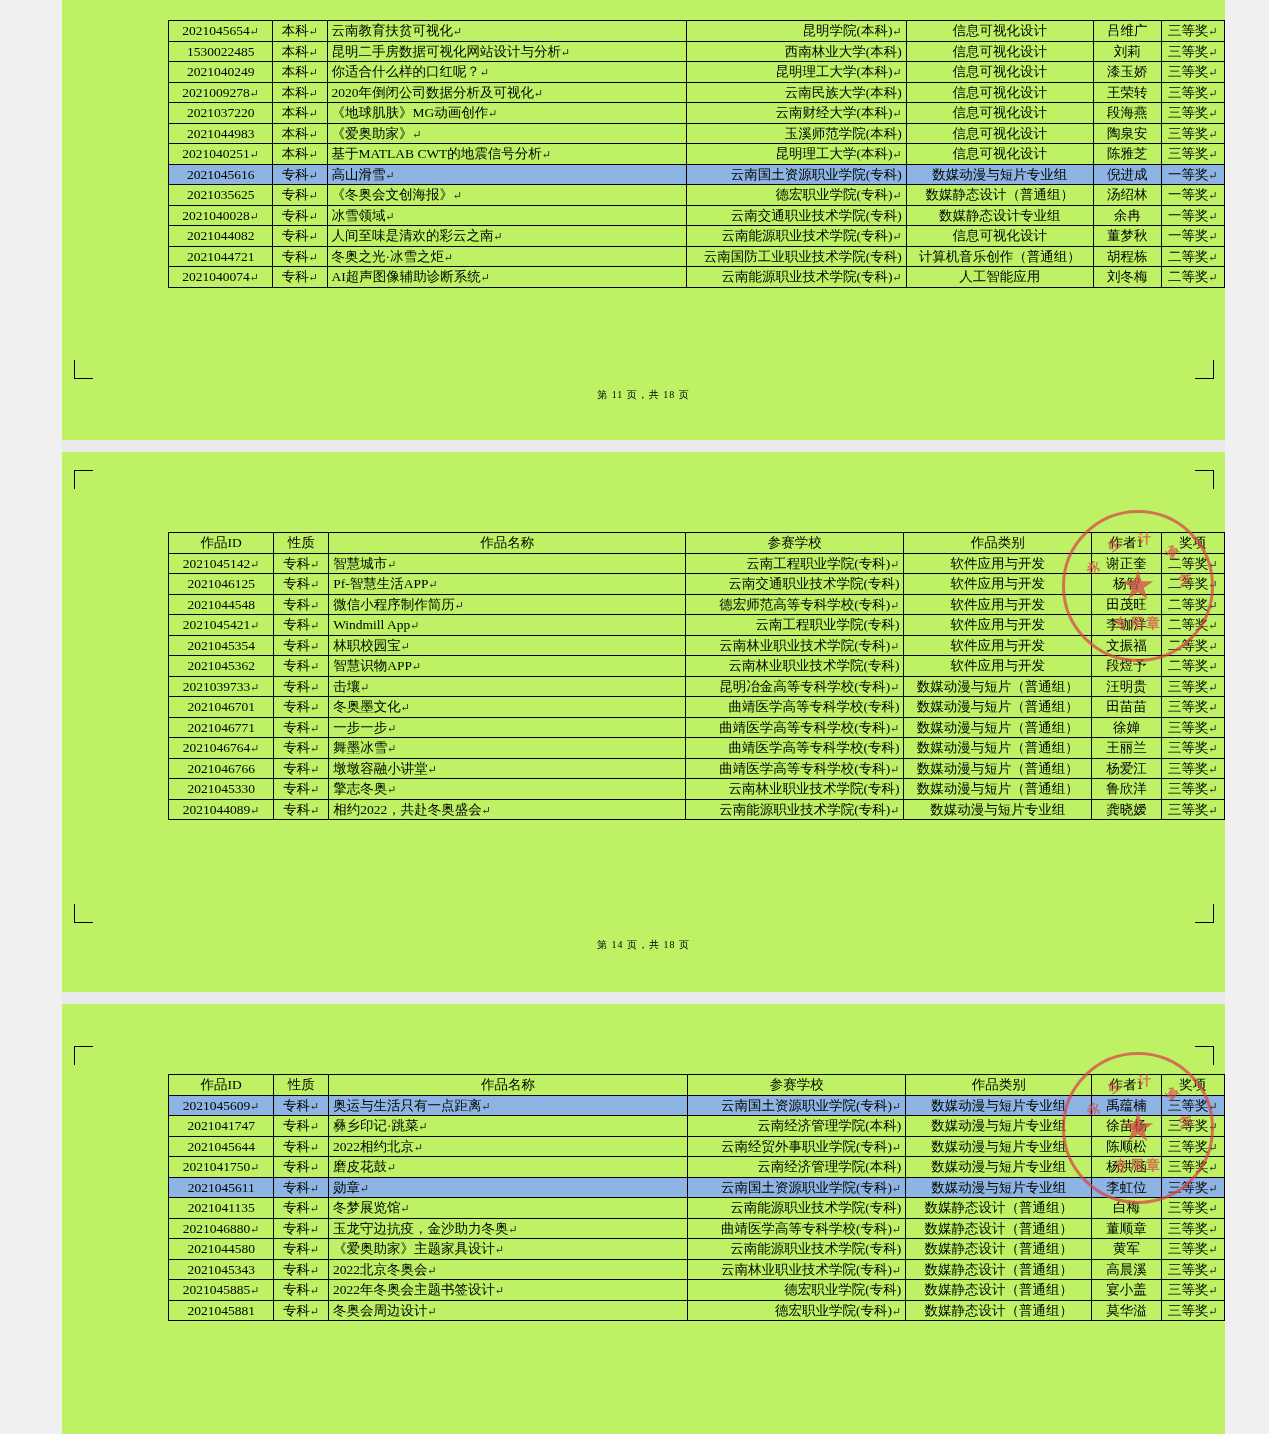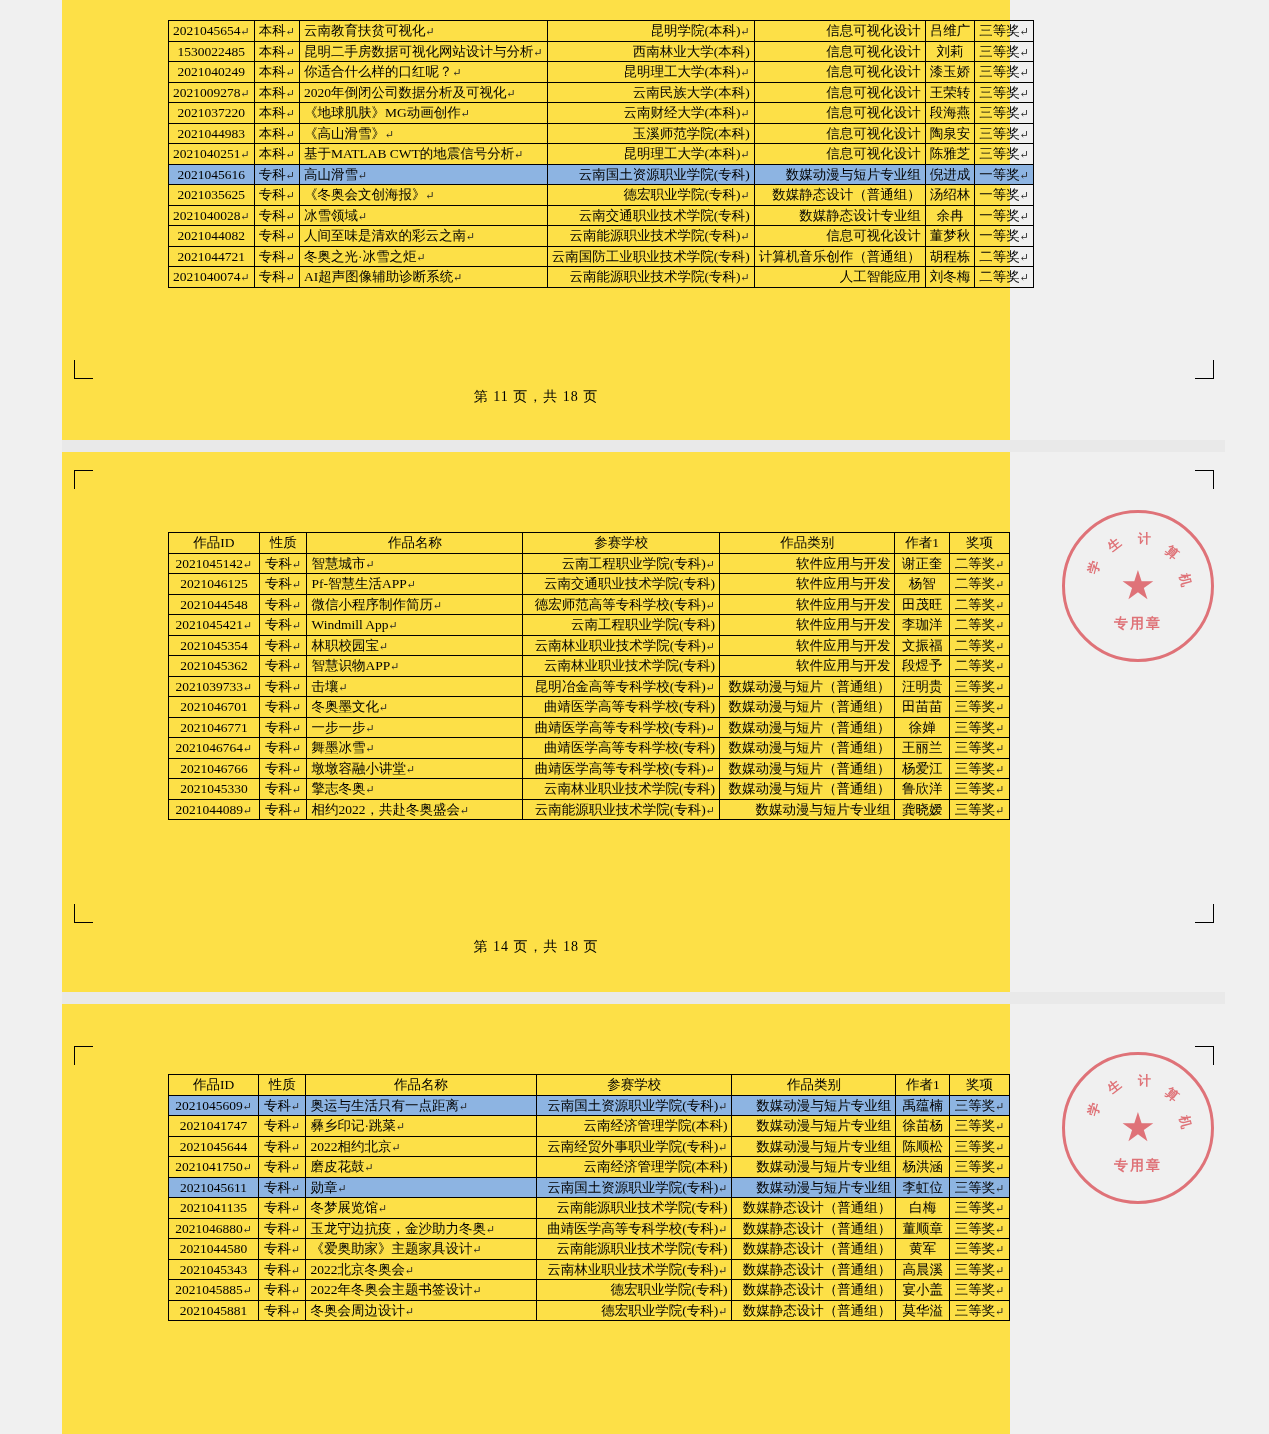--- a/index.html
+++ b/index.html
@@ -11,22 +11,22 @@
   #page {
     position: relative;
     width: 1269px;
     height: 1434px;
     background: #f0f0f0;
     overflow: hidden;
   }
   .sheet {
     position: absolute;
     left: 62px;
-    width: 948px;
-    background: #fde047;
+    width: 1163px;
+    background: #bef264;
   }
   .sheet.s1 { top: 0; height: 440px; }
   .sheet.s2 { top: 452px; height: 540px; }
   .sheet.s3 { top: 1004px; height: 430px; }
   .gap {
     position: absolute;
     left: 62px;
     width: 1163px;
     height: 12px;
     background: #e9e9e9;
@@ -57,36 +57,36 @@
     padding: 2px 4px;
     white-space: nowrap;
     font-weight: normal;
     height: 20px;
     box-sizing: border-box;
   }
   .c-id   { width: 108px; text-align: center; }
   .c-type { width: 56px;  text-align: center; }
   .c-name { width: 382px; text-align: left; padding-left: 8px; }
   .c-school { width: 222px; text-align: right; }
-  .c-cat  { width: 190px; text-align: right; padding-left: 6px; }
+  .c-cat  { width: 190px; text-align: center; padding-left: 6px; }
   .c-auth { width: 72px;  text-align: center; }
   .c-award{ width: 64px;  text-align: center; margin-left: 29px; }
 
   thead td { text-align: center !important; font-family: Liberation Serif, serif; }
 
   tr.hl td { background: #8db4e2; }
 
   .u { }
   .pilcrow { font-size: 11px; color: #222; }
 
   .pagefoot {
     position: absolute;
     width: 100%;
     text-align: center;
-    font-size: 14px;
+    font-size: 10px;
     letter-spacing: 1px;
     color: #000;
   }
 
   
   .seal {
     position: absolute;
     width: 146px;
     height: 146px;
     border: 3px solid #d9434a;
@@ -180,21 +180,21 @@
             <td class="c-type"><span>本科</span><span class="pilcrow">↵</span></td>
             <td class="c-name"><span>《地球肌肤》MG动画创作</span><span class="pilcrow">↵</span></td>
             <td class="c-school"><span>云南财经大学(本科)</span><span class="pilcrow">↵</span></td>
             <td class="c-cat"><span>信息可视化设计</span></td>
             <td class="c-auth"><span>段海燕</span></td>
             <td class="c-award"><span>三等奖</span><span class="pilcrow">↵</span></td>
           </tr>
           <tr>
             <td class="c-id"><span>2021044983</span></td>
             <td class="c-type"><span>本科</span><span class="pilcrow">↵</span></td>
-            <td class="c-name"><span>《高山滑雪》</span><span class="pilcrow">↵</span></td>
+            <td class="c-name"><span>《爱奥助家》</span><span class="pilcrow">↵</span></td>
             <td class="c-school"><span>玉溪师范学院(本科)</span></td>
             <td class="c-cat"><span>信息可视化设计</span></td>
             <td class="c-auth"><span class="u">陶泉安</span></td>
             <td class="c-award"><span>三等奖</span><span class="pilcrow">↵</span></td>
           </tr>
           <tr>
             <td class="c-id"><span>2021040251</span><span class="pilcrow">↵</span></td>
             <td class="c-type"><span>本科</span><span class="pilcrow">↵</span></td>
             <td class="c-name"><span>基于MATLAB CWT的地震信号分析</span><span class="pilcrow">↵</span></td>
             <td class="c-school"><span>昆明理工大学(本科)</span><span class="pilcrow">↵</span></td>

